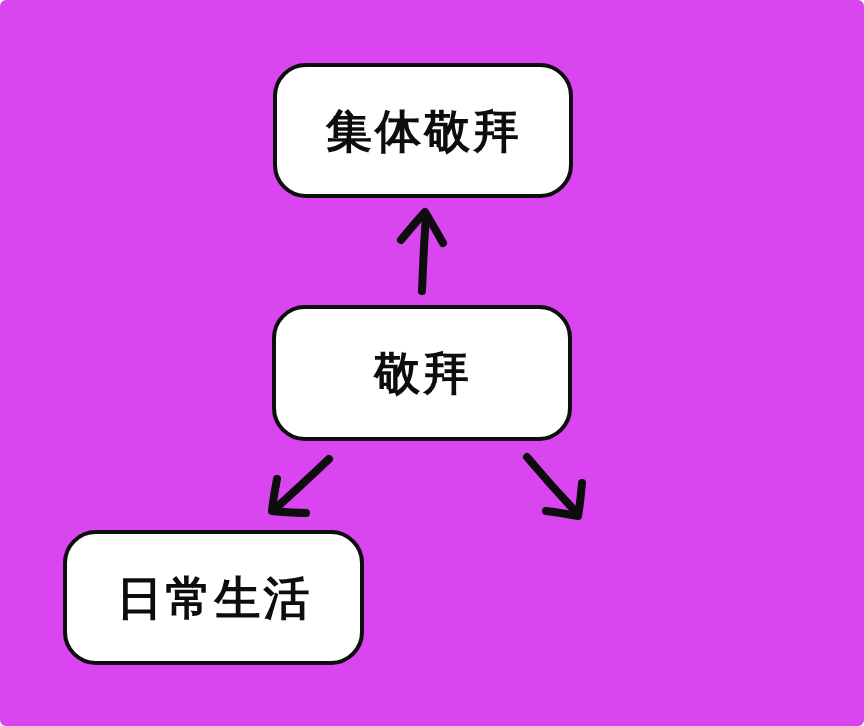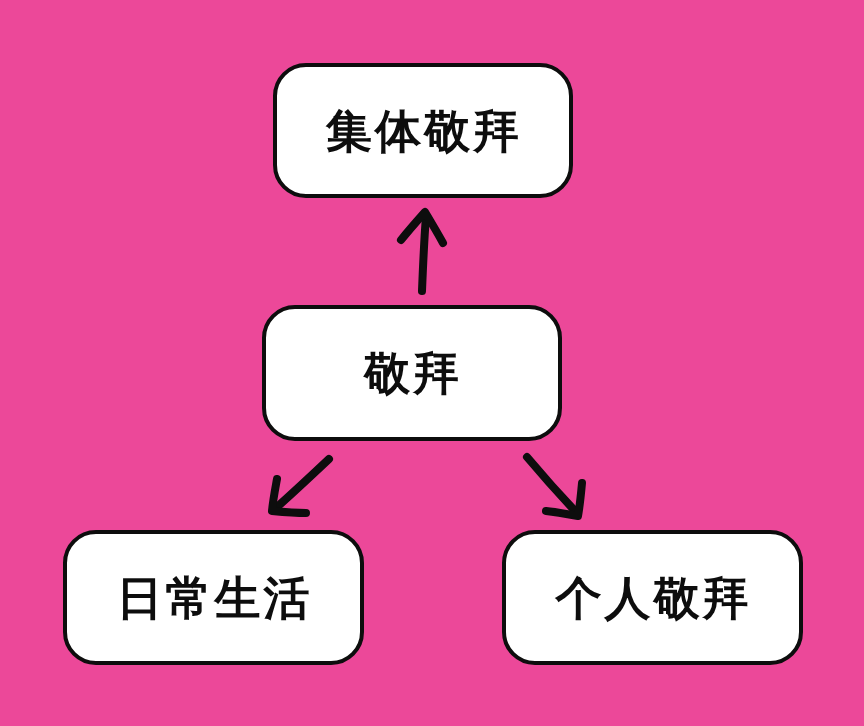--- a/index.html
+++ b/index.html
@@ -4,23 +4,24 @@
 <style>
   html, body {
     margin: 0;
     padding: 0;
     background: #ffffff;
   }
   .canvas {
     position: relative;
     width: 864px;
     height: 726px;
-    background: #ec4899;
+    background: #d946ef;
     overflow: hidden;
     font-family: "DejaVu Sans", "Liberation Sans", sans-serif;
+    border-radius: 6px;
   }
   .node {
     position: absolute;
     box-sizing: border-box;
     background: #ffffff;
     border: 4.5px solid #0d0d0d;
     border-radius: 33px;
     display: flex;
     align-items: center;
     justify-content: center;
@@ -28,21 +29,21 @@
   .node-label {
     font-size: 46px;
     font-weight: bold;
     color: #0d0d0d;
     letter-spacing: 3px;
     white-space: nowrap;
     line-height: 1;
     transform: translateX(1px); 
   }
   #node-collective { left: 273px; top: 63px;  width: 300px; height: 135px; }
-  #node-worship    { left: 262px; top: 305px; width: 300px; height: 136px; }
+  #node-worship    { left: 272px; top: 305px; width: 300px; height: 136px; }
   #node-daily      { left: 63px;  top: 530px; width: 301px; height: 135px; }
   #node-personal   { left: 502px; top: 530px; width: 301px; height: 135px; }
 
   .arrows-layer {
     position: absolute;
     left: 0; top: 0;
     width: 864px;
     height: 726px;
     pointer-events: none;
   }
@@ -64,23 +65,20 @@
   </div>
 
   <div class="node" id="node-worship">
     <span class="node-label">敬拜</span>
   </div>
 
   <div class="node" id="node-daily">
     <span class="node-label">日常生活</span>
   </div>
 
-  <div class="node" id="node-personal">
-    <span class="node-label">个人敬拜</span>
-  </div>
 
   <svg class="arrows-layer" viewBox="0 0 864 726" xmlns="http://www.w3.org/2000/svg">
 
     <g>
       <path class="arrow-stroke" d="M 422 291 C 423 266, 424 241, 426 216"></path>
       <path class="arrow-stroke" d="M 401 240 C 409 230, 417 221, 425 212 C 431 222, 437 232, 443 243"></path>
     </g>
 
     <g>
       <path class="arrow-stroke" d="M 329 459 C 312 475, 295 491, 277 507"></path>

